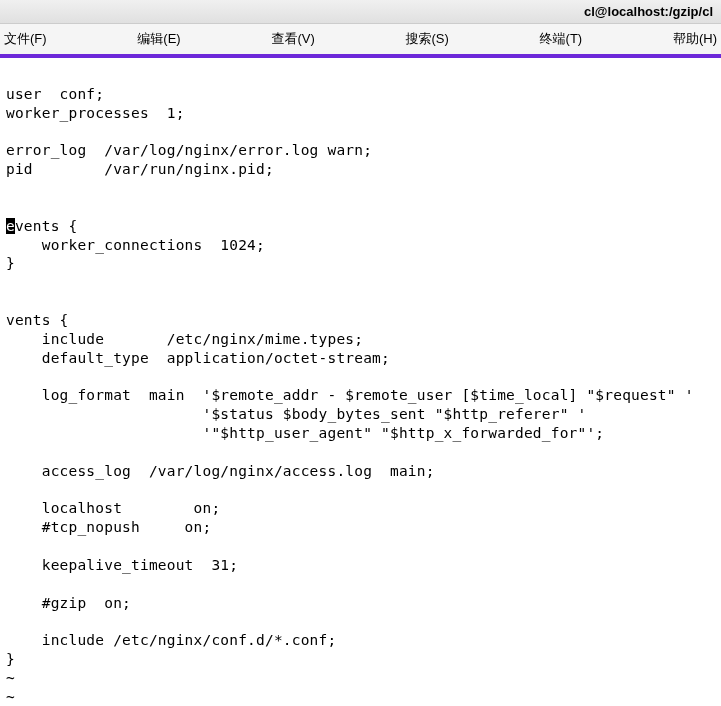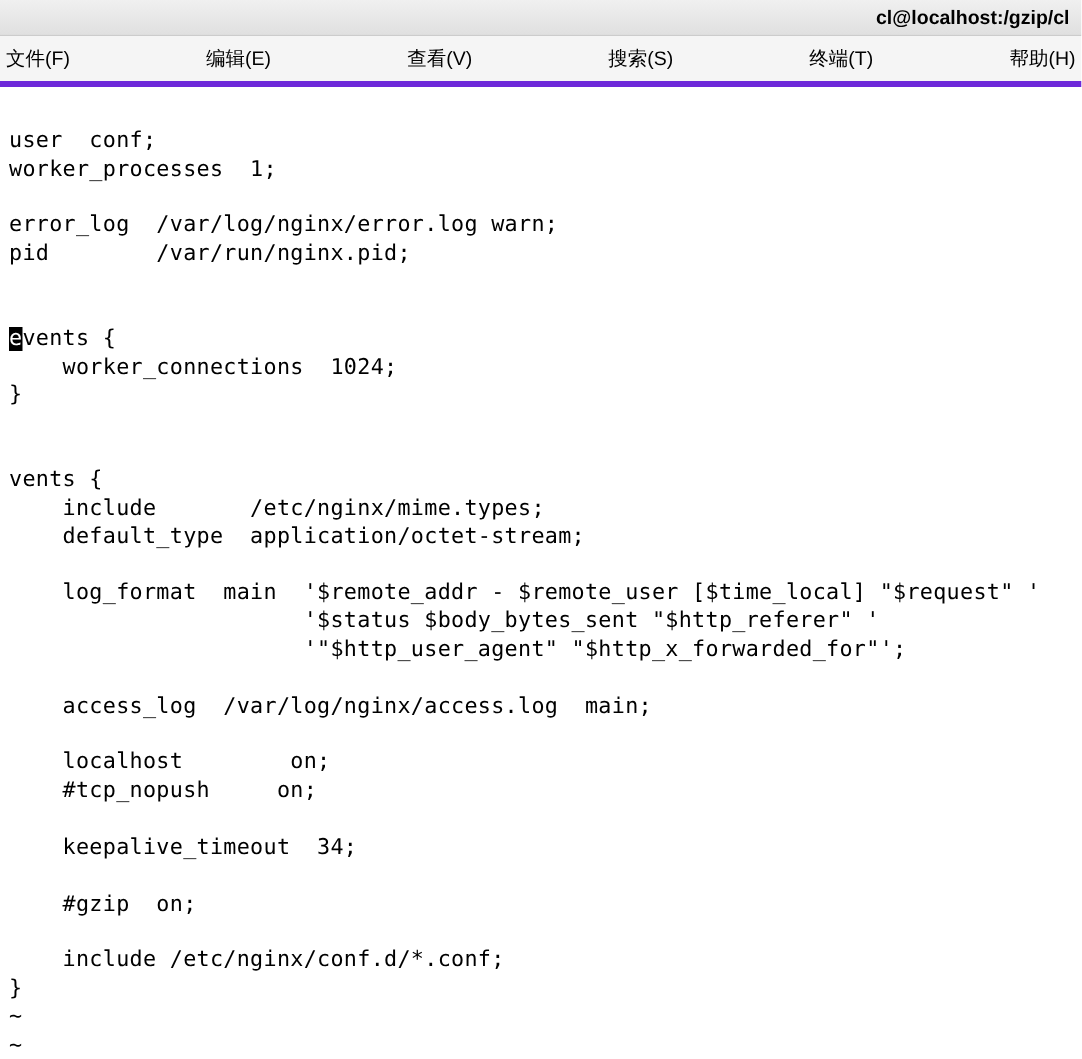--- a/index.html
+++ b/index.html
@@ -88,21 +88,21 @@
 <span></span>
 <span>    log_format  main  '$remote_addr - $remote_user [$time_local] "$request" '</span>
 <span>                      '$status $body_bytes_sent "$http_referer" '</span>
 <span>                      '"$http_user_agent" "$http_x_forwarded_for"';</span>
 <span></span>
 <span>    access_log  /var/log/nginx/access.log  main;</span>
 <span></span>
 <span>    localhost        on;</span>
 <span>    #tcp_nopush     on;</span>
 <span></span>
-<span>    keepalive_timeout  34;</span>
+<span>    keepalive_timeout  31;</span>
 <span></span>
 <span>    #gzip  on;</span>
 <span></span>
 <span>    include /etc/nginx/conf.d/*.conf;</span>
 <span>}</span>
 <span class="tilde">~</span>
 <span class="tilde">~</span>
 <span>"/etc/nginx/nginx.conf" 32L, 643C</span></div>
 
 </body></html>

